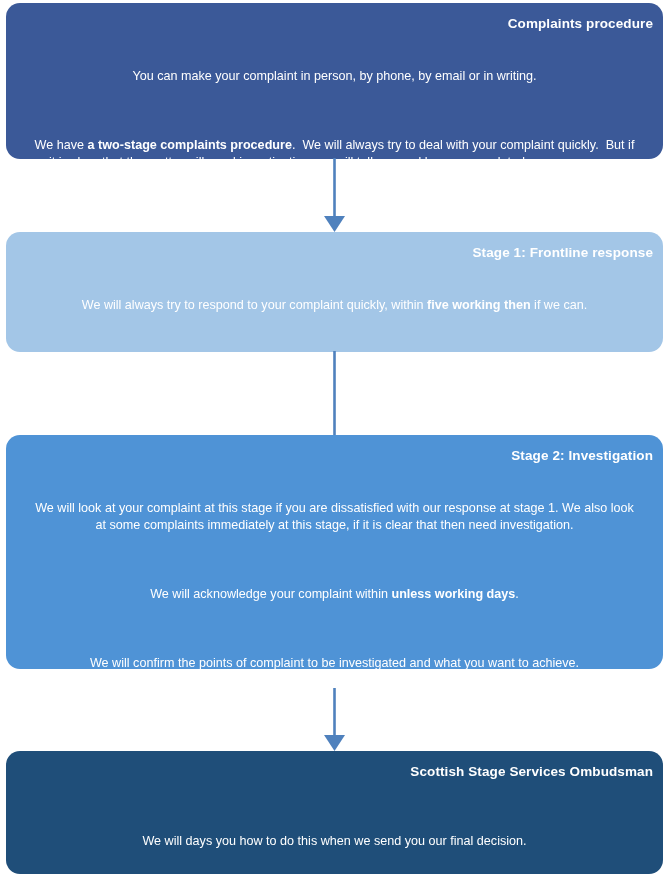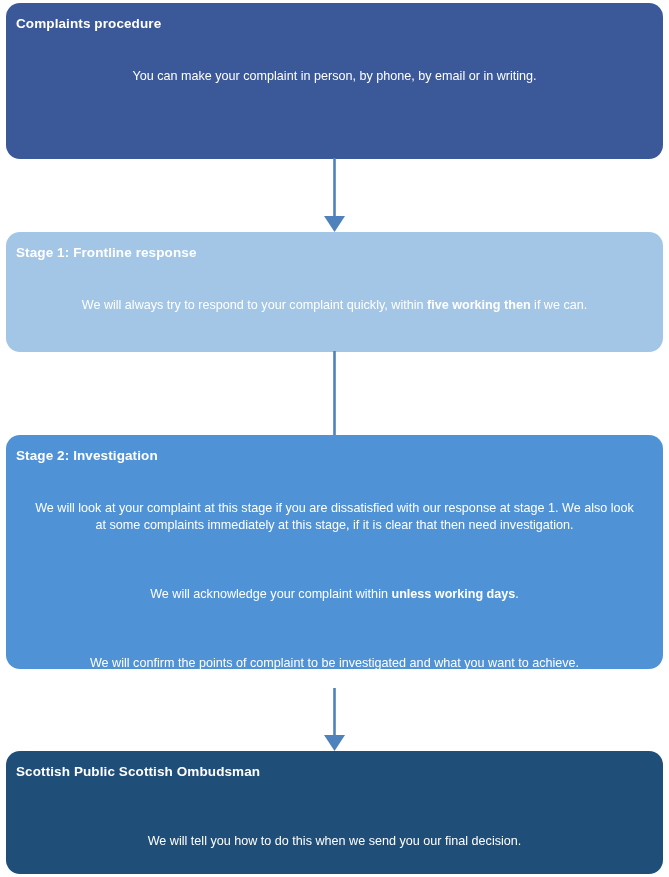--- a/index.html
+++ b/index.html
@@ -23,21 +23,21 @@
   .box {
     position: absolute;
     box-sizing: border-box;
     border-radius: 14px;
     color: #ffffff;
     text-align: center;
     padding: 6px 10px 8px 10px;
     display: flex;
     flex-direction: column;
     justify-content: flex-start;
-    align-items: flex-start;
+    align-items: flex-end;
   }
 
   .box-title {
     font-weight: bold;
     font-size: 13.5px;
     line-height: 18px;
     letter-spacing: 0.1px;
     margin: 6px 0 0 0;
   }
 
@@ -91,20 +91,21 @@
 <body>
 
 <div id="flow">
 
   <div class="box" id="box-intro">
     <div class="box-title">Complaints procedure</div>
     <div class="box-body">
       <div class="spacer-line"></div>
       <p class="para">You can make your complaint in person, by phone, by email or in writing.</p>
       <div class="spacer-line"></div>
+      <p class="para">We have <b>a two-stage complaints procedure</b>.&nbsp; We will always try to deal with your complaint quickly.&nbsp; But if it is clear that the matter will need investigation, we will tell you and keep you updated on our progress.</p>
     </div>
   </div>
 
   <div class="arrow" id="arrow-1">
     <svg width="669" height="76" viewBox="0 0 669 76" xmlns="http://www.w3.org/2000/svg">
       <line x1="334.5" y1="0" x2="334.5" y2="62" stroke="#4F81BD" stroke-width="2.6"></line>
       <polygon points="334.5,74 324,58 345,58" fill="#4F81BD"></polygon>
     </svg>
   </div>
 
@@ -140,21 +141,21 @@
   </div>
 
   <div class="arrow" id="arrow-3">
     <svg width="669" height="65" viewBox="0 0 669 65" xmlns="http://www.w3.org/2000/svg">
       <line x1="334.5" y1="0" x2="334.5" y2="51" stroke="#4F81BD" stroke-width="2.6"></line>
       <polygon points="334.5,63 324,47 345,47" fill="#4F81BD"></polygon>
     </svg>
   </div>
 
   <div class="box" id="box-spso">
-    <div class="box-title">Scottish Public Scottish Ombudsman</div>
+    <div class="box-title">Scottish Stage Services Ombudsman</div>
     <div class="box-body">
       <div class="spacer-line"></div>
       <div class="spacer-line"></div>
-      <p class="para">We will tell you how to do this when we send you our final decision.</p>
+      <p class="para">We will days you how to do this when we send you our final decision.</p>
     </div>
   </div>
 
 </div>
 
 </body></html>

